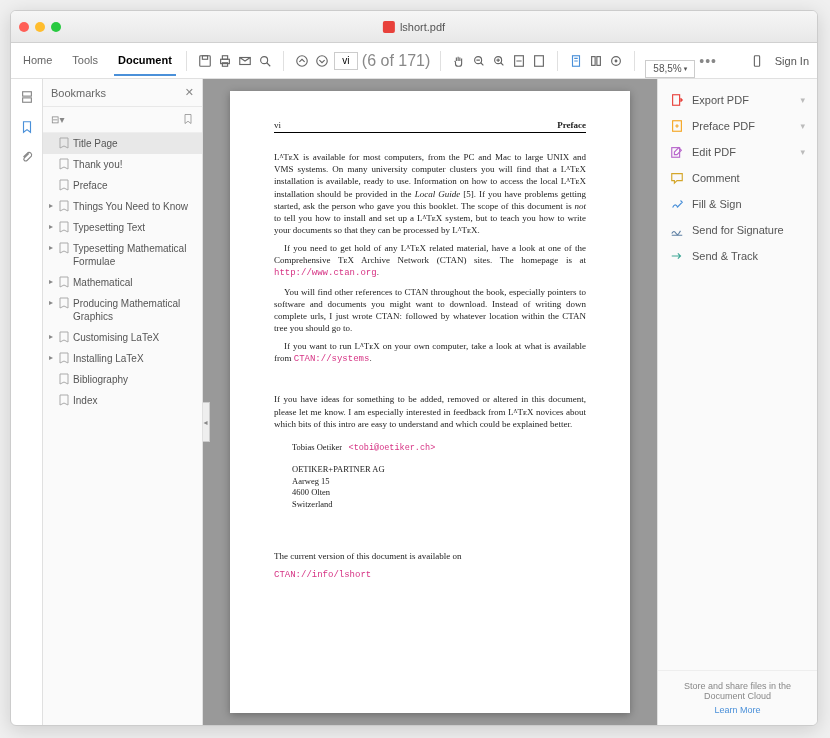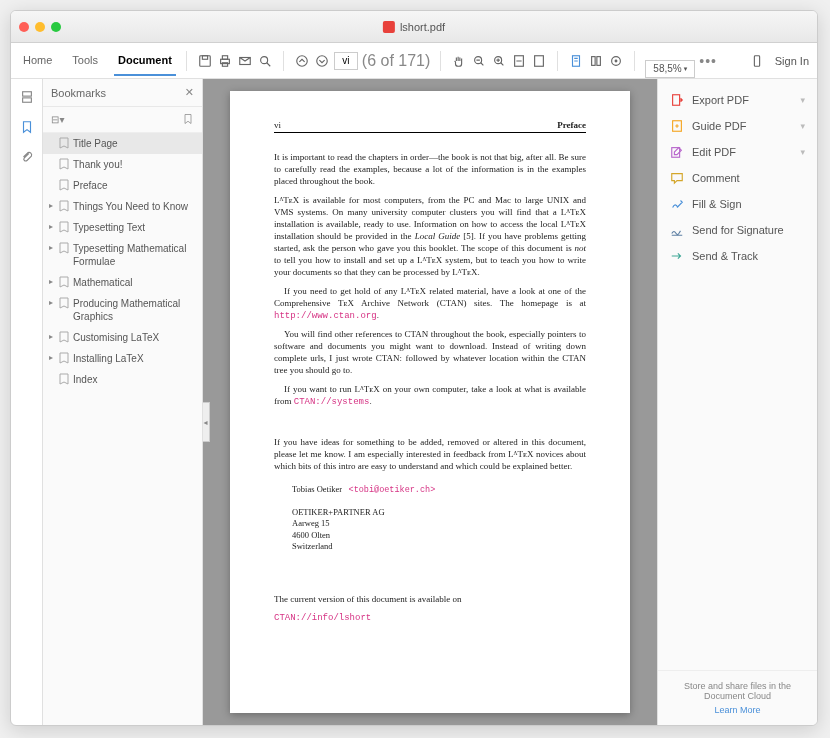--- a/index.html
+++ b/index.html
@@ -294,33 +294,39 @@
             <span class="bm-ico"><svg viewBox="0 0 10 12">
                 <path d="M1 1h8v10l-4-2-4 2z"></path>
               </svg></span>
             <span class="bm-label">Installing LaTeX</span>
           </div>
           <div class="bm-item">
             <span class="bm-exp"></span>
             <span class="bm-ico"><svg viewBox="0 0 10 12">
                 <path d="M1 1h8v10l-4-2-4 2z"></path>
               </svg></span>
+            <span class="bm-label">Bibliography</span>
+          </div>
+          <div class="bm-item">
+            <span class="bm-exp"></span>
+            <span class="bm-ico"><svg viewBox="0 0 10 12">
+                <path d="M1 1h8v10l-4-2-4 2z"></path>
+              </svg></span>
             <span class="bm-label">Index</span>
           </div>
         </div>
     </div>
 
     <div class="doc-area">
       <div class="collapse-handle">◂</div>
       <div class="page">
         <div class="page-hdr">
           <span>vi</span>
           <span style="font-weight:bold">Preface</span>
         </div>
-        <p class="noindent">It is important to read the chapters in order—the book is not that big, after all. Be sure to carefully read the examples, because a lot of the information is in the examples placed throughout the book.</p>
         <p class="noindent"><span>LᴬTᴇX is available for most computers, from the PC and Mac to large UNIX and VMS systems. On many university computer clusters you will find that a LᴬTᴇX installation is available, ready to use. Information on how to access the local LᴬTᴇX installation should be provided in the </span><span class="em">Local Guide</span><span> [5]. If you have problems getting started, ask the person who gave you this booklet. The scope of this document is </span><span class="em">not</span><span> to tell you how to install and set up a LᴬTᴇX system, but to teach you how to write your documents so that they can be processed by LᴬTᴇX.</span></p>
         <p><span>If you need to get hold of any LᴬTᴇX related material, have a look at one of the Comprehensive TᴇX Archive Network (CTAN) sites. The homepage is at </span><a class="mono">http://www.ctan.org</a><span>.</span></p>
         <p>You will find other references to CTAN throughout the book, especially pointers to software and documents you might want to download. Instead of writing down complete urls, I just wrote CTAN: followed by whatever location within the CTAN tree you should go to.</p>
         <p><span>If you want to run LᴬTᴇX on your own computer, take a look at what is available from </span><a class="mono">CTAN://systems</a><span>.</span></p>
         <p class="noindent" style="margin-top:28px">If you have ideas for something to be added, removed or altered in this document, please let me know. I am especially interested in feedback from LᴬTᴇX novices about which bits of this intro are easy to understand and which could be explained better.</p>
         <p class="block noindent"><span>Tobias Oetiker</span>&nbsp;&nbsp;&nbsp;<a class="mono">&lt;tobi@oetiker.ch&gt;</a></p>
         <p class="block noindent" style="margin-top:10px">
           <span>OETIKER+PARTNER AG</span><br>
           <span>Aarweg 15</span><br>
           <span>4600 Olten</span><br>
@@ -339,21 +345,21 @@
                 <path d="M11 8l3 0M12 6l2 2-2 2"></path>
               </svg></span>
             <span>Export PDF</span>
             <span class="rp-chev">▾</span>
           </div>
           <div class="rp-item">
             <span class="rp-ico ic-orange"><svg viewBox="0 0 16 16" fill="none" stroke="currentColor" stroke-width="1.3">
                 <rect x="3" y="2" width="10" height="12"></rect>
                 <path d="M8 6v4M6 8h4"></path>
               </svg></span>
-            <span>Guide PDF</span>
+            <span>Preface PDF</span>
             <span class="rp-chev">▾</span>
           </div>
           <div class="rp-item">
             <span class="rp-ico ic-purple"><svg viewBox="0 0 16 16" fill="none" stroke="currentColor" stroke-width="1.3">
                 <rect x="2" y="3" width="9" height="11"></rect>
                 <path d="M10 3l3 3-5 5-3 0 0-3z"></path>
               </svg></span>
             <span>Edit PDF</span>
             <span class="rp-chev">▾</span>
           </div>

